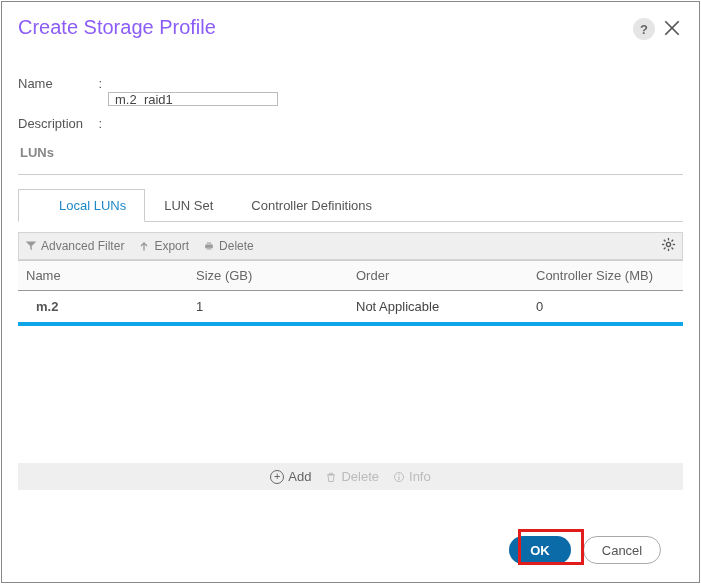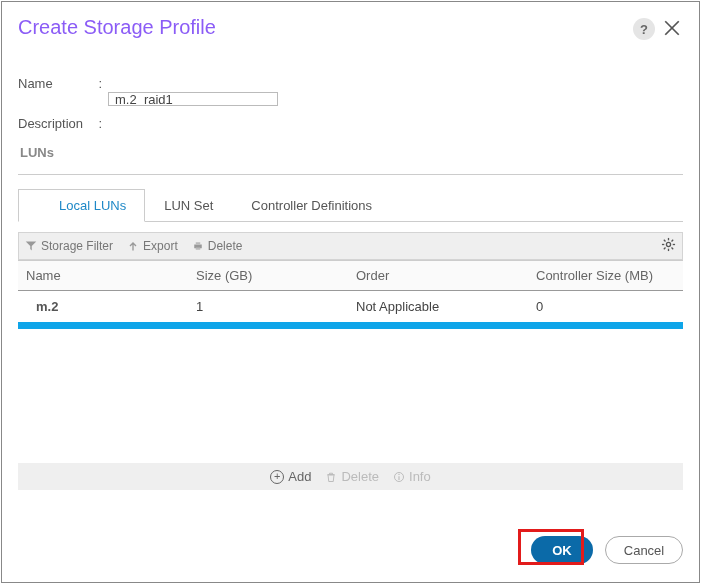--- a/index.html
+++ b/index.html
@@ -143,21 +143,21 @@
   }
   .col-name { width: 170px; }
   .col-size { width: 160px; }
   .col-order { width: 180px; }
   .col-frac { flex: 1; }
   .trow {
     display: flex;
     font-size: 13px;
     color: #444;
     padding: 8px 8px;
-    border-bottom: 7px solid #0ea5e9;
+    border-bottom: 4px solid #0ea5e9;
   }
   .trow .col-name { font-weight: bold; color: #555; padding-left: 10px;}
   .table-body {
     min-height: 172px;
   }
   .footer-bar {
     display: flex;
     justify-content: center;
     align-items: center;
     gap: 14px;
@@ -169,21 +169,21 @@
   .footer-item { display: flex; align-items: center; gap: 4px; color: #666; cursor: pointer;}
   .footer-item.disabled { color: #bbb; cursor: default;}
   .plus-circle {
     width: 14px; height: 14px; border: 1.5px solid #666; border-radius: 50%;
     display: inline-flex; align-items: center; justify-content: center;
     font-size: 11px; line-height: 1;
   }
   .dialog-buttons {
     position: absolute;
     bottom: 18px;
-    right: 16px;
+    right: 38px;
     display: flex;
     gap: 12px;
     align-items: center;
   }
   .btn {
     min-width: 62px;
     height: 28px;
     border-radius: 14px;
     font-size: 13px;
     display: flex;
@@ -250,21 +250,21 @@
     <div class="tab"><span>Controller Definitions</span></div>
   </div>
   <div class="tab-underline"></div>
 
   <div class="toolbar">
     <div class="toolbar-left">
       <div class="tool-item">
         <svg class="mini-icon" viewBox="0 0 16 16">
             <path d="M1 2 L15 2 L9 8 L9 14 L7 12 L7 8 Z" fill="#999"></path>
           </svg>
-        <span>Storage Filter</span>
+        <span>Advanced Filter</span>
       </div>
       <div class="tool-item">
         <svg class="mini-icon" viewBox="0 0 16 16">
             <path d="M8 14 L8 4 M4 8 L8 4 L12 8" stroke="#999" stroke-width="1.8" fill="none"></path>
           </svg>
         <span>Export</span>
       </div>
       <div class="tool-item">
         <svg class="mini-icon" viewBox="0 0 16 16">
             <rect x="3" y="6" width="10" height="5" fill="#999"></rect>

